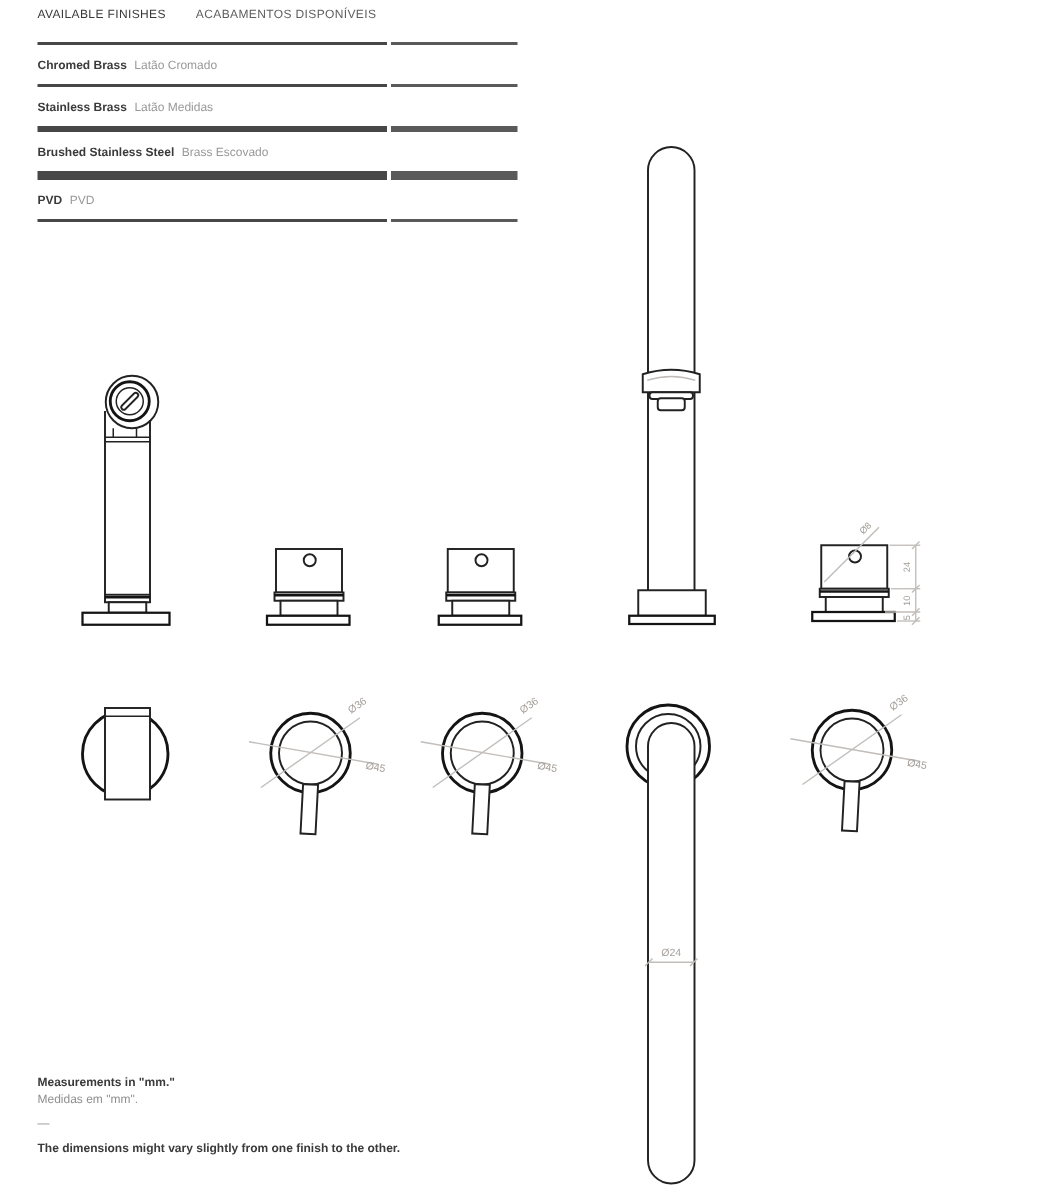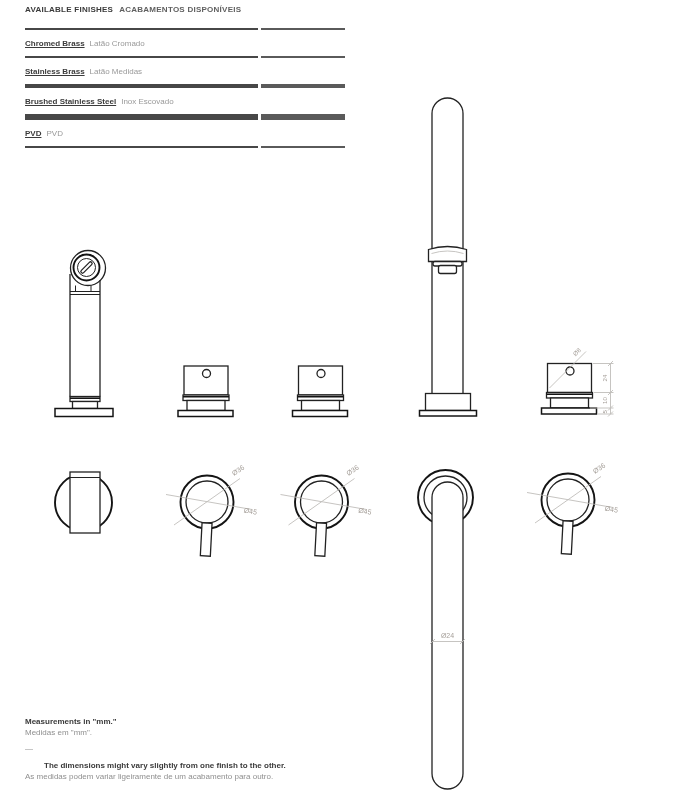--- a/index.html
+++ b/index.html
@@ -1,33 +1,33 @@
 <!DOCTYPE html>
 <html><head>
 <meta charset="utf-8">
 <style>
   html,body{margin:0;padding:0;background:#ffffff;}
   #page{position:relative;width:696px;height:800px;background:#ffffff;overflow:hidden;
         font-family:"Liberation Sans",sans-serif;}
   
   #hdr{position:absolute;left:25px;top:5px;font-size:8px;letter-spacing:.25px;white-space:nowrap;}
-  #hdr .en{font-weight:bold;color:#3a3a3a;margin-right:6px;}
-  #hdr .pt{color:#5f5f5f;font-weight:bold;}
+  #hdr .en{font-weight:normal;color:#3a3a3a;margin-right:20px;}
+  #hdr .pt{color:#5f5f5f;}
   
   #finishes{position:absolute;left:25px;top:28px;width:320px;}
   .sep{height:2px;background:linear-gradient(90deg,#474747 0px,#474747 233px,#ffffff 233px,#ffffff 236px,#5a5a5a 236px,#5a5a5a 100%);}
   .frow{height:26px;display:flex;align-items:center;font-size:8px;white-space:nowrap;}
-  .frow .en{font-weight:bold;color:#3b3b3b;margin-right:5px;text-decoration:underline;}
+  .frow .en{font-weight:bold;color:#3b3b3b;margin-right:5px;}
   .frow .pt{color:#999999;text-align:center;}
   
   #ftr{position:absolute;left:25px;top:716px;width:340px;font-size:8px;line-height:11px;}
   #ftr .b{font-weight:bold;color:#3a3a3a;}
   #ftr .g{color:#8f8f8f;}
   #ftr .dash{margin-top:5px;color:#8f8f8f;}
-  #ftr .mt{margin-top:6px;margin-left:19px;}
+  #ftr .mt{margin-top:6px;}
   
   svg{position:absolute;left:0;top:0;}
   .ln{stroke:#222222;stroke-width:1.3;fill:none;}
   .lnT{stroke:#222222;stroke-width:1;fill:none;}
   .lnB{stroke:#141414;stroke-width:1.9;fill:none;}
   .lnW{stroke:#222222;stroke-width:1.3;fill:#ffffff;}
   .lnWB{stroke:#141414;stroke-width:1.5;fill:#ffffff;}
   .dim{stroke:#c0bdba;stroke-width:0.9;fill:none;}
   .dimtxt{fill:#a59f99;font-size:7px;font-family:"Liberation Sans",sans-serif;}
   .dimtxt.sm{font-size:6.2px;}
@@ -49,21 +49,21 @@
       </div>
     <div class="sep"></div>
     <div class="frow">
         <span class="en">Stainless Brass</span>
         <span class="pt">Latão Medidas</span>
       </div>
     <div class="sep"></div>
     <div class="sep"></div>
     <div class="frow">
         <span class="en">Brushed Stainless Steel</span>
-        <span class="pt">Inox Escovado</span>
+        <span class="pt">Brass Escovado</span>
       </div>
     <div class="sep"></div>
     <div class="sep"></div>
     <div class="sep"></div>
     <div class="frow">
         <span class="en">PVD</span>
         <span class="pt">PVD</span>
       </div>
     <div class="sep"></div>
   </div>
@@ -159,16 +159,15 @@
       <line class="dim" x1="430" y1="644" x2="435" y2="639"></line>
       <line class="dim" x1="460" y1="644" x2="465" y2="639"></line>
     </g>
   </svg>
 
   <div id="ftr">
     <div class="b">Measurements in "mm."</div>
     <div class="g">Medidas em "mm".</div>
     <div class="dash">—</div>
     <div class="b mt">The dimensions might vary slightly from one finish to the other.</div>
-    <div class="g">As medidas podem variar ligeiramente de um acabamento para outro.</div>
   </div>
 
 </div>
 
 </body></html>

